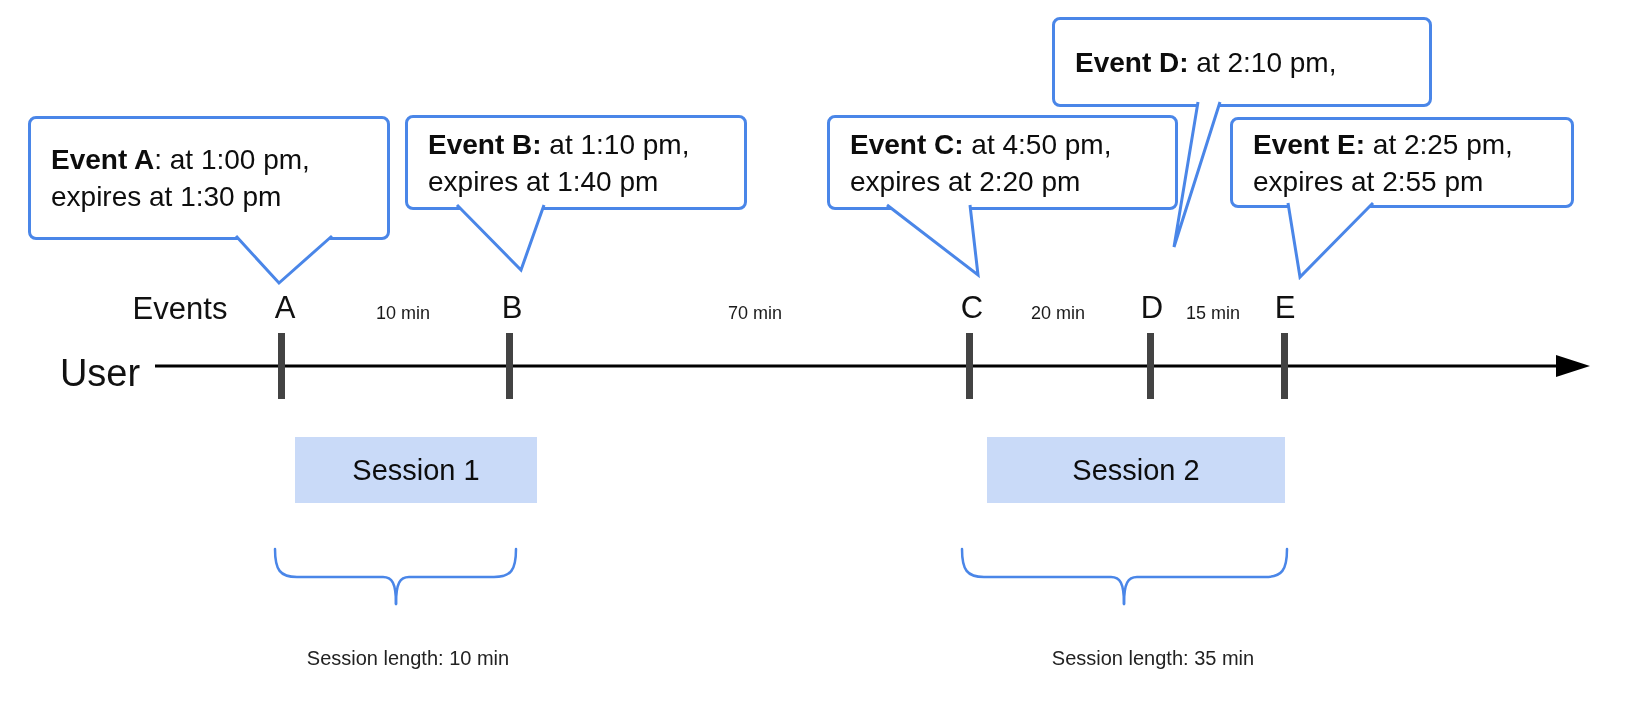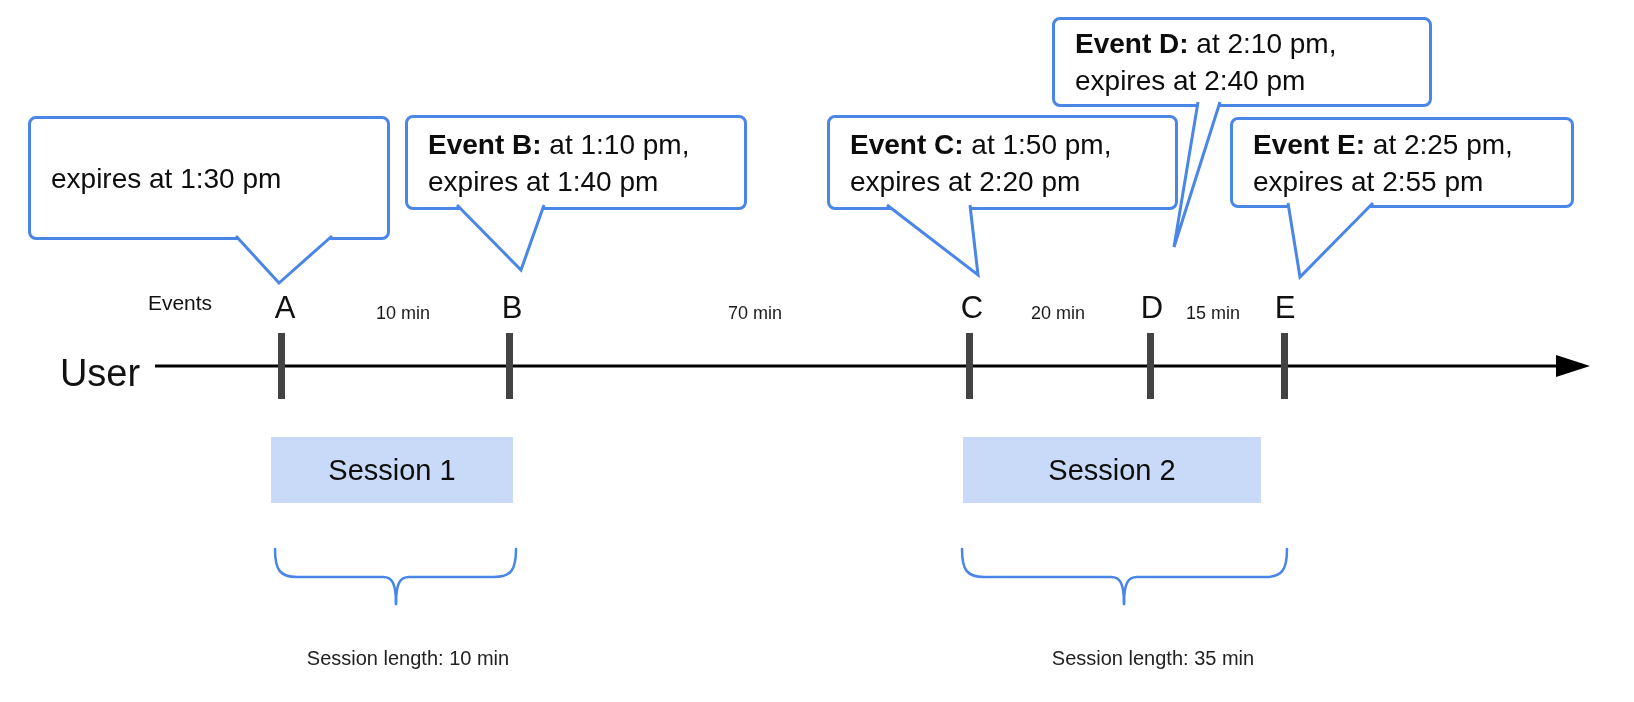--- a/index.html
+++ b/index.html
@@ -16,55 +16,55 @@
   }
   .bubble .b{font-weight:bold;}
   #bubble-a{left:28px;top:116px;width:362px;height:124px;}
   #bubble-b{left:405px;top:115px;width:342px;height:95px;}
   #bubble-c{left:827px;top:115px;width:351px;height:95px;}
   #bubble-d{left:1052px;top:17px;width:380px;height:90px;}
   #bubble-e{left:1230px;top:117px;width:344px;height:91px;}
   #overlay{position:absolute;left:0;top:0;width:1634px;height:702px;z-index:5;pointer-events:none;}
   .lbl{position:absolute;text-align:center;color:#111;z-index:6;white-space:nowrap;}
   #user-label{left:38px;top:352px;width:124px;font-size:38px;}
-  #events-label{left:118px;top:291px;width:124px;font-size:21px;}
+  #events-label{left:118px;top:291px;width:124px;font-size:31px;}
   .tick-letter{top:290px;width:60px;font-size:31px;}
   #tick-label-a{left:255px;} #tick-label-b{left:482px;} #tick-label-c{left:942px;}
   #tick-label-d{left:1122px;} #tick-label-e{left:1255px;}
   .interval{top:303px;width:110px;font-size:18px;color:#1a1a1a;}
   #interval-ab{left:348px;} #interval-bc{left:700px;} #interval-cd{left:1003px;} #interval-de{left:1158px;}
   .session-box{
     position:absolute;top:437px;height:66px;background:#c9daf8;
     display:flex;align-items:center;justify-content:center;
-    font-size:29px;color:#0d0d0d;z-index:2;
+    font-size:29px;color:#0d0d0d;z-index:2;margin-left:24px;
   }
   #session-1-box{left:271px;width:242px;}
   #session-2-box{left:963px;width:298px;}
   .session-length{top:647px;width:320px;font-size:20px;color:#222;}
   #session-1-length{left:248px;} #session-2-length{left:993px;}
 </style>
 </head>
 <body>
 
 <div id="stage">
 
   <div class="bubble" id="bubble-a">
+    <div><span class="b">Event A</span><span>: at 1:00 pm,</span></div>
     <div>expires at 1:30 pm</div>
   </div>
   <div class="bubble" id="bubble-b">
     <div><span class="b">Event B:</span><span> at 1:10 pm,</span></div>
     <div>expires at 1:40 pm</div>
   </div>
   <div class="bubble" id="bubble-c">
-    <div><span class="b">Event C:</span><span> at 1:50 pm,</span></div>
+    <div><span class="b">Event C:</span><span> at 4:50 pm,</span></div>
     <div>expires at 2:20 pm</div>
   </div>
   <div class="bubble" id="bubble-d">
     <div><span class="b">Event D:</span><span> at 2:10 pm,</span></div>
-    <div>expires at 2:40 pm</div>
   </div>
   <div class="bubble" id="bubble-e">
     <div><span class="b">Event E:</span><span> at 2:25 pm,</span></div>
     <div>expires at 2:55 pm</div>
   </div>
 
   <div class="session-box" id="session-1-box">
     <span>Session 1</span>
   </div>
   <div class="session-box" id="session-2-box">

